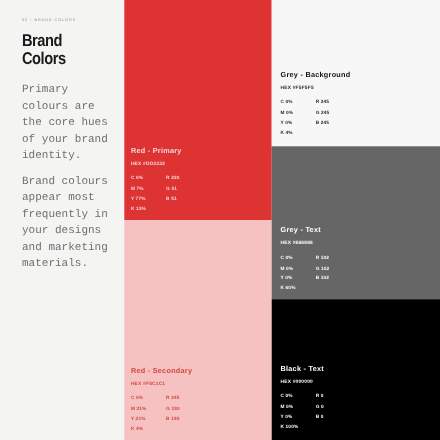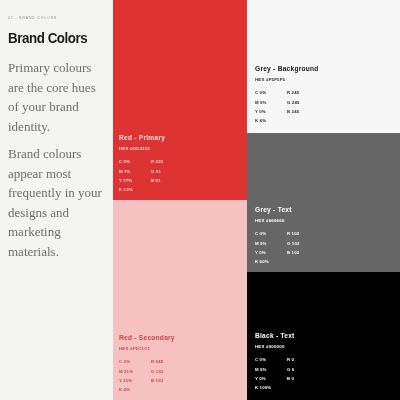--- a/index.html
+++ b/index.html
@@ -8,40 +8,40 @@
     font-family:"Liberation Serif", serif;
     background:#F4F4F2;
     overflow:hidden;
   }
   .page { position:relative; width:400px; height:400px; }
 
   
   .left-col {
     position:absolute; left:0; top:0; width:113px; height:400px;
     background:#F4F4F2;
-    padding:16px 10px 0 8px;
+    padding:16px 10px 0 20px;
   }
   .eyebrow {
     font-family:"Liberation Sans", sans-serif;
     font-size:3.4px; letter-spacing:0.9px;
     color:#8b8b8b; text-transform:uppercase;
     margin-bottom:10px; white-space:nowrap;
   }
   .page-title {
     font-family:"Liberation Sans", sans-serif;
     font-size:15.5px; font-weight:bold;
     letter-spacing:-0.5px;
     color:#1a1a1a;
     line-height:1.05;
     margin-bottom:12px;
     transform:scaleX(0.86); transform-origin:left center;
   }
   .para {
-    font-family:Liberation Serif, serif;
-    font-size:13px; line-height:1.5;
+    font-family:Liberation Mono, monospace;
+    font-size:10px; line-height:1.5;
     color:#6f6f71;
     margin-bottom:8px;
   }
 
   
   .mid-col { position:absolute; left:113px; top:0; width:134px; height:400px; }
   .swatch { position:absolute; left:0; width:134px; }
   .sw-red  { top:0;   height:200px; background:#DD3333; }
   .sw-pink { top:200px; height:200px; background:#F5C1C1; }
 

